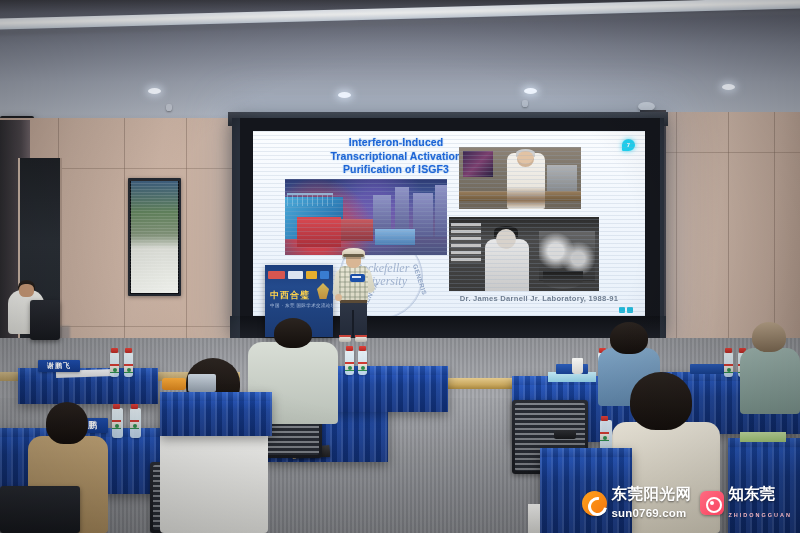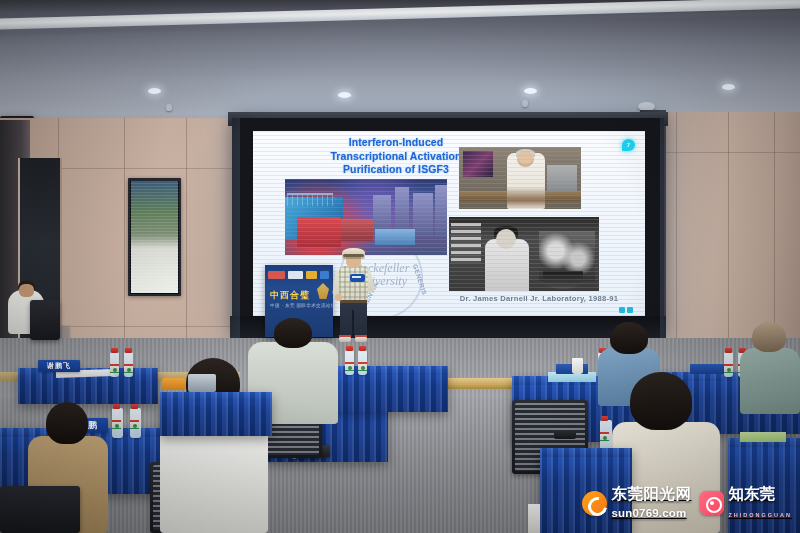--- a/index.html
+++ b/index.html
@@ -249,21 +249,21 @@
     background:linear-gradient(180deg,#2b2420,#140f0c); }
   .p-body { position:absolute; border-radius:14px 14px 4px 4px; }
 
   
   .placard { position:absolute; background:linear-gradient(180deg,#1f4fb0,#133a8c);
     border-radius:1px; box-shadow:0 1px 3px rgba(0,0,0,.35);
     display:flex; align-items:center; justify-content:center; }
   .placard span { color:#fff; font-weight:bold; letter-spacing:1px; }
 
   
-  .wm { position:absolute; right:8px; bottom:12px; display:flex; align-items:center; gap:9px;text-decoration:underline; }
+  .wm { position:absolute; right:8px; bottom:12px; display:flex; align-items:center; gap:9px; }
   .wm1 { display:flex; align-items:center; gap:4px; }
   .wm-logo { width:25px; height:25px; border-radius:50%;
     background:linear-gradient(135deg,#ffa21c,#f5760d);
     position:relative; box-shadow:0 1px 3px rgba(0,0,0,.4); }
   .wm-logo::after { content:""; position:absolute; left:6px; top:6px; width:13px; height:13px;
     border:3px solid #fff; border-radius:50%; border-right-color:transparent;
     transform:rotate(-35deg); }
   .wm-txt-cn { color:#fff; font-size:15.5px; font-weight:bold; line-height:15px;
     letter-spacing:.5px; text-shadow:0 1px 2px rgba(0,0,0,.55); }
   .wm-txt-en { color:#fff; font-size:11.5px; font-weight:bold; line-height:12px;

